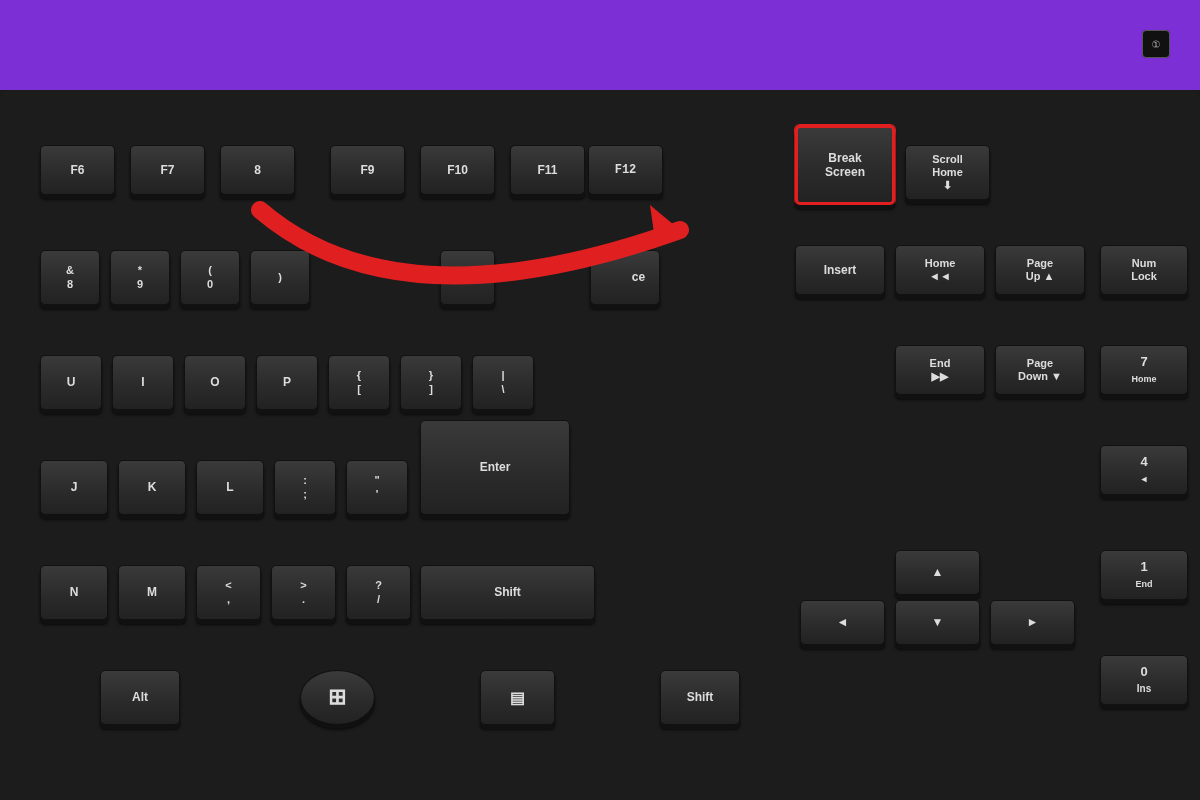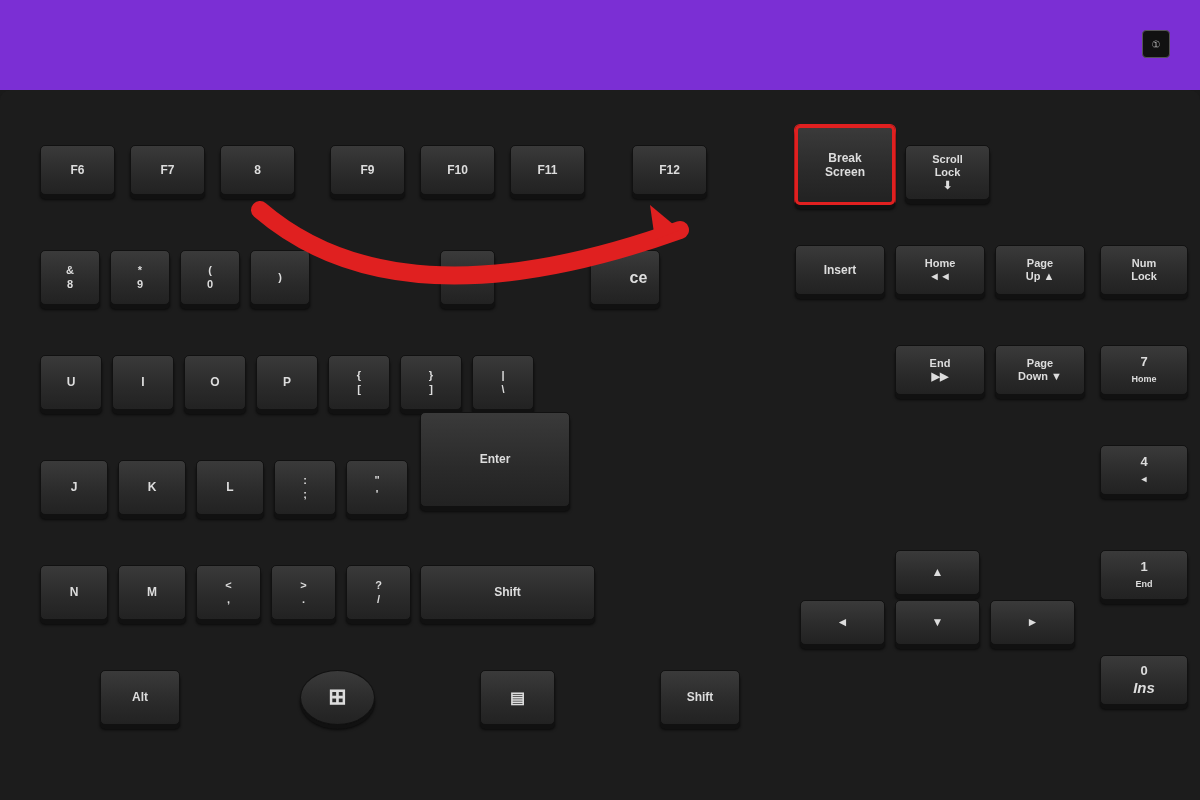--- a/index.html
+++ b/index.html
@@ -93,32 +93,32 @@
     </div>
 
     <div class="key" style="left:420px;top:55px;width:75px;height:50px;">
       <span>F10</span>
     </div>
 
     <div class="key" style="left:510px;top:55px;width:75px;height:50px;text-align:center;">
       <span>F11</span>
     </div>
 
-    <div class="key" style="left:632px;top:55px;width:75px;height:50px;">
+    <div class="key" style="left:588px;top:55px;width:75px;height:50px;font-family:Liberation Mono, monospace;">
       <span>F12</span>
     </div>
 
     <div class="key key-highlight" style="left:795px;top:35px;width:100px;height:80px;z-index:10;">
       <span style="white-space:pre-line;text-align:center;">Break
 Screen</span>
     </div>
 
     <div class="key" style="left:905px;top:55px;width:85px;height:55px;">
       <span style="white-space:pre-line;text-align:center;font-size:11px;">Scroll
-Lock
+Home
 ⬇</span>
     </div>
 
 
     <div class="key" style="left:40px;top:160px;width:60px;height:55px;">
       <span style="font-size:11px;">&amp;<br>8</span>
     </div>
     <div class="key" style="left:110px;top:160px;width:60px;height:55px;">
       <span style="font-size:11px;">*<br>9</span>
     </div>
@@ -127,21 +127,21 @@
     </div>
     <div class="key" style="left:250px;top:160px;width:60px;height:55px;">
       <span style="font-size:11px;">)<br></span>
     </div>
 
     <div class="key" style="left:440px;top:160px;width:55px;height:55px;">
       <span>+</span>
     </div>
 
     <div class="key" style="left:590px;top:160px;width:70px;height:55px;">
-      <span style="font-size:16px;margin-left:27px;">ce</span>
+      <span style="font-size:12px;margin-left:27px;">ce</span>
     </div>
 
     <div class="key" style="left:795px;top:155px;width:90px;height:50px;">
       <span>Insert</span>
     </div>
     <div class="key" style="left:895px;top:155px;width:90px;height:50px;">
       <span style="font-size:11px;">Home<br>◄◄</span>
     </div>
     <div class="key" style="left:995px;top:155px;width:90px;height:50px;">
       <span style="font-size:11px;">Page<br>Up ▲</span>
@@ -193,21 +193,21 @@
     <div class="key" style="left:196px;top:370px;width:68px;height:55px;">
       <span>L</span>
     </div>
     <div class="key" style="left:274px;top:370px;width:62px;height:55px;">
       <span style="font-size:11px;">:<br>;</span>
     </div>
     <div class="key" style="left:346px;top:370px;width:62px;height:55px;">
       <span style="font-size:11px;">"<br>'</span>
     </div>
 
-    <div class="key" style="left:420px;top:322px;width:150px;height:95px;">
+    <div class="key" style="left:420px;top:330px;width:150px;height:95px;">
       <span>Enter</span>
     </div>
 
     <div class="key" style="left:1100px;top:355px;width:88px;height:50px;">
       <span style="font-size:13px;">4<br><span style="font-size:9px;">◄</span></span>
     </div>
 
     <div class="key" style="left:40px;top:475px;width:68px;height:55px;">
       <span>N</span>
     </div>
@@ -255,21 +255,21 @@
       <span>◄</span>
     </div>
     <div class="key" style="left:895px;top:510px;width:85px;height:45px;">
       <span>▼</span>
     </div>
     <div class="key" style="left:990px;top:510px;width:85px;height:45px;">
       <span>►</span>
     </div>
 
     <div class="key" style="left:1100px;top:565px;width:88px;height:50px;">
-      <span style="font-size:13px;">0<br><span style="font-size:15px;font-style:italic;">Ins</span></span>
+      <span style="font-size:13px;">0<br><span style="font-size:10px;">Ins</span></span>
     </div>
 
   </div>
 
   <div class="arrow-annotation">
     <svg viewBox="0 0 560 200" xmlns="http://www.w3.org/2000/svg">
 
       <path d="M 60 80 Q 200 200 480 100" fill="none" stroke="#e02020" stroke-width="18" stroke-linecap="round" stroke-linejoin="round"></path>
 
       <polygon points="480,100 450,75 455,110" fill="#e02020"></polygon>

